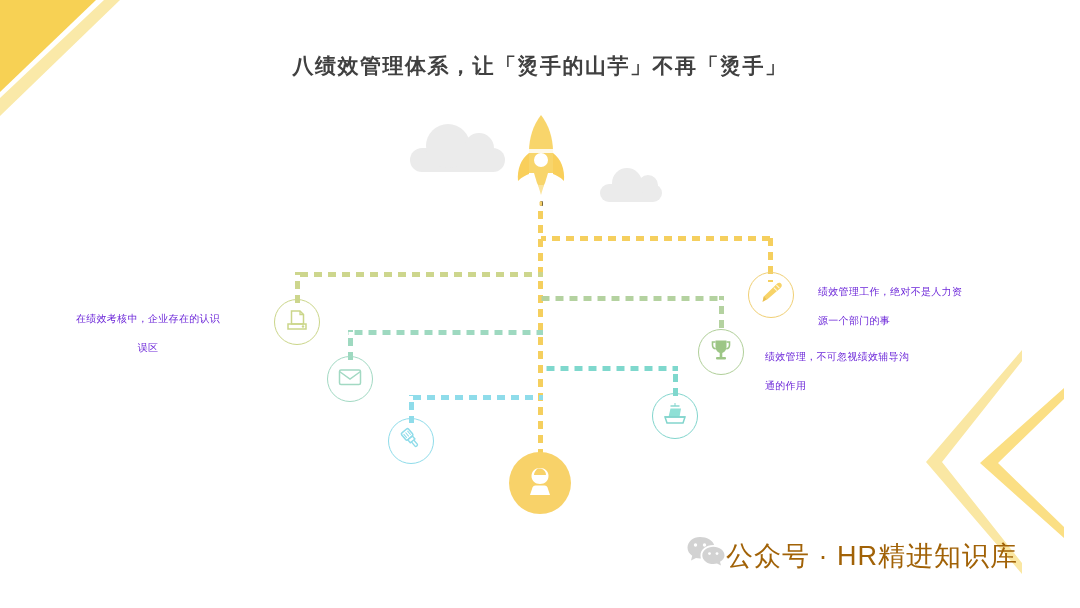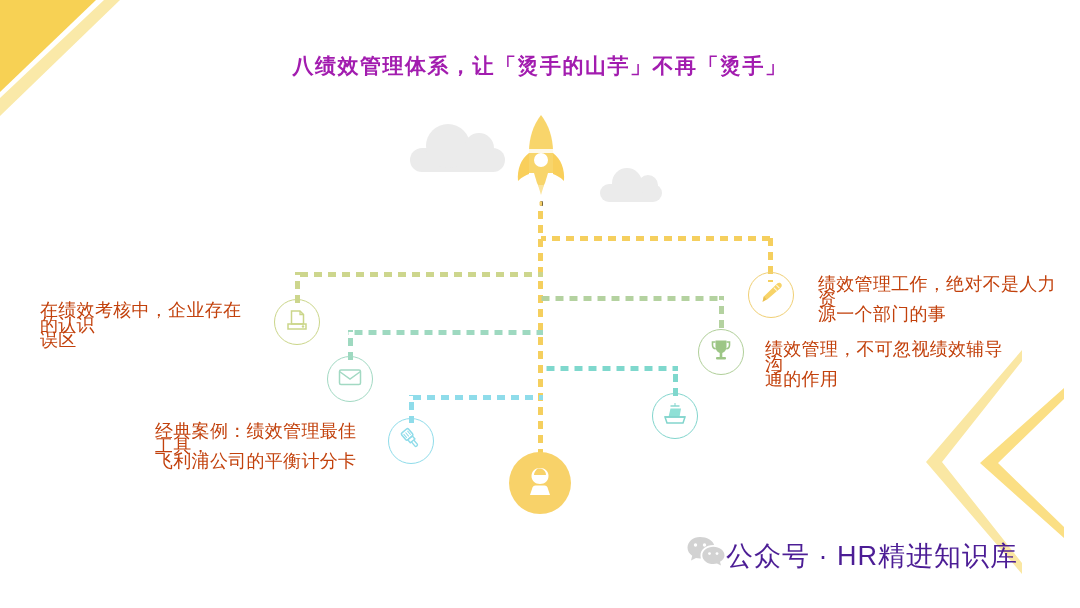--- a/index.html
+++ b/index.html
@@ -73,21 +73,21 @@
   
   .title {
     position: absolute;
     top: 52px;
     left: 0;
     width: 1080px;
     text-align: center;
     font-size: 21px;
     font-weight: bold;
     letter-spacing: 1.5px;
-    color: #a21caf;
+    color: #404040;
   }
 
   
   .cloud {
     position: absolute;
     background: #ebebeb;
     border-radius: 40px;
   }
   .cloud::before, .cloud::after {
     content: "";
@@ -156,37 +156,37 @@
     border-radius: 50%;
     background: #f8d269;
     display: flex;
     align-items: center;
     justify-content: center;
   }
 
   
   .label {
     position: absolute;
-    font-size: 18px;
-    line-height: 15px;
-    color: #c2410c;
+    font-size: 10px;
+    line-height: 29px;
+    color: #6d28d9;
     letter-spacing: 0.3px;
     white-space: pre-line;
   }
-  .label-left  { text-align: left; font-family: Liberation Mono, monospace; }
+  .label-left  { text-align: center; }
   .label-right { text-align: left; }
 
   
   .wm-right {
     position: absolute;
     right: 62px;
     bottom: 32px;
     display: flex;
     align-items: center;
-    color: #4c1d95;
+    color: #a16207;
     font-size: 27px;
     letter-spacing: 1px;
   }
   .wm-left {
     position: absolute;
     left: 14px;
     bottom: 14px;
     display: flex;
     align-items: center;
     gap: 7px;
@@ -314,22 +314,20 @@
       <svg width="26" height="26" viewBox="0 0 26 26">
         <g transform="rotate(-40 13 13)">
           <rect x="8.5" y="2.5" width="9" height="9" rx="1.5" fill="none" stroke="#8fdcea" stroke-width="1.5"></rect>
           <path d="M10.5 4.5 L10.5 9.5 M13 4.5 L13 9.5 M15.5 4.5 L15.5 9.5" stroke="#8fdcea" stroke-width="1"></path>
           <rect x="10" y="11.5" width="6" height="4" fill="none" stroke="#8fdcea" stroke-width="1.4"></rect>
           <path d="M11.5 15.5 L11.5 21 C11.5 22.4 14.5 22.4 14.5 21 L14.5 15.5" fill="none" stroke="#8fdcea" stroke-width="1.4"></path>
         </g>
       </svg>
     </span>
   </div>
-  <div class="label label-left" style="left:155px; top:425px; width:215px;">经典案例：绩效管理最佳工具，
-飞利浦公司的平衡计分卡</div>
 
   <div class="avatar-node">
     <span>
       <svg width="40" height="40" viewBox="0 0 40 40">
         <path d="M20 7 C15 7 11.5 10.5 11.5 15 C11.5 19.5 15 23 20 23 C25 23 28.5 19.5 28.5 15 C28.5 10.5 25 7 20 7 Z" fill="#ffffff"></path>
         <path d="M18 7.5 C15.5 9 14 11.5 14 14 L26 14 C26 11 24 8.5 21 7.5 Z" fill="#f8d269"></path>
         <path d="M10 34 L12.5 26.5 C13 25.3 14 24.5 15.3 24.5 L24.7 24.5 C26 24.5 27 25.3 27.5 26.5 L30 34 Z" fill="#ffffff"></path>
       </svg>
     </span>
   </div>

